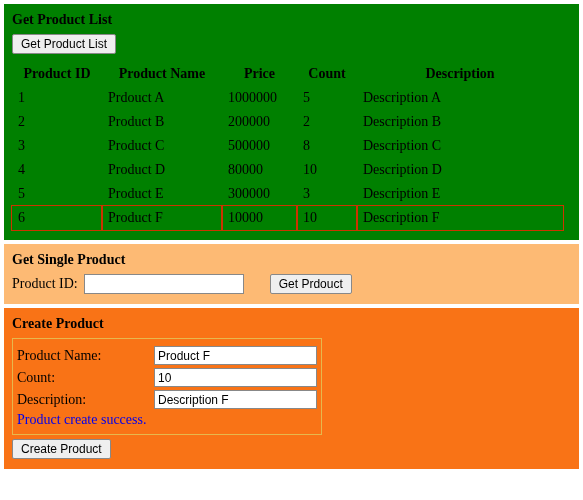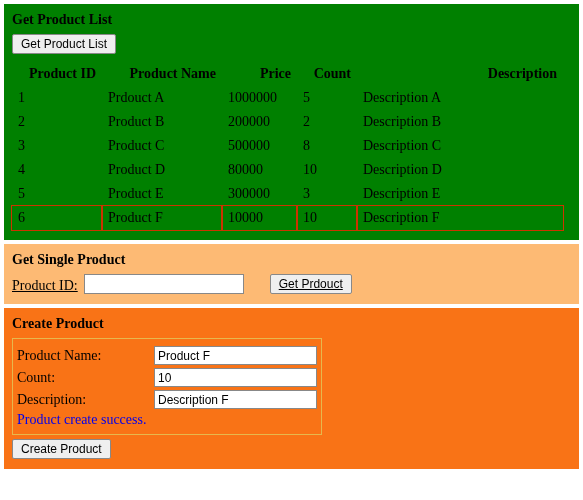--- a/index.html
+++ b/index.html
@@ -33,21 +33,21 @@
     padding: 2px 8px;
     cursor: pointer;
   }
   table.products {
     border-collapse: collapse;
     width: 100%;
     margin-top: 8px;
     table-layout: fixed;
   }
   table.products th {
-    text-align: right;
+    text-align: center;
     font-weight: bold;
     padding: 4px 6px;
     color: #000;
   }
   table.products td {
     padding: 4px 6px;
     color: #000;
   }
   table.products tr.highlight td {
     outline: 1px solid #cc3300;
@@ -55,23 +55,22 @@
   table.products tr.highlight {
     outline: 1px solid #cc3300;
   }
   
   .panel-single {
     background: #fdba74;
     color: #000;
   }
   .panel-single .row {
     display: flex;
-    align-items: flex-end;
+    align-items: center;
     gap: 6px;
-    text-decoration: underline;
   }
   .panel-single input[type=text] {
     width: 160px;
     height: 20px;
     border: 1px solid #888;
     padding: 1px 3px;
     font-family: Arial, sans-serif;
     font-size: 12px;
   }
   .gap { width: 14px; }

